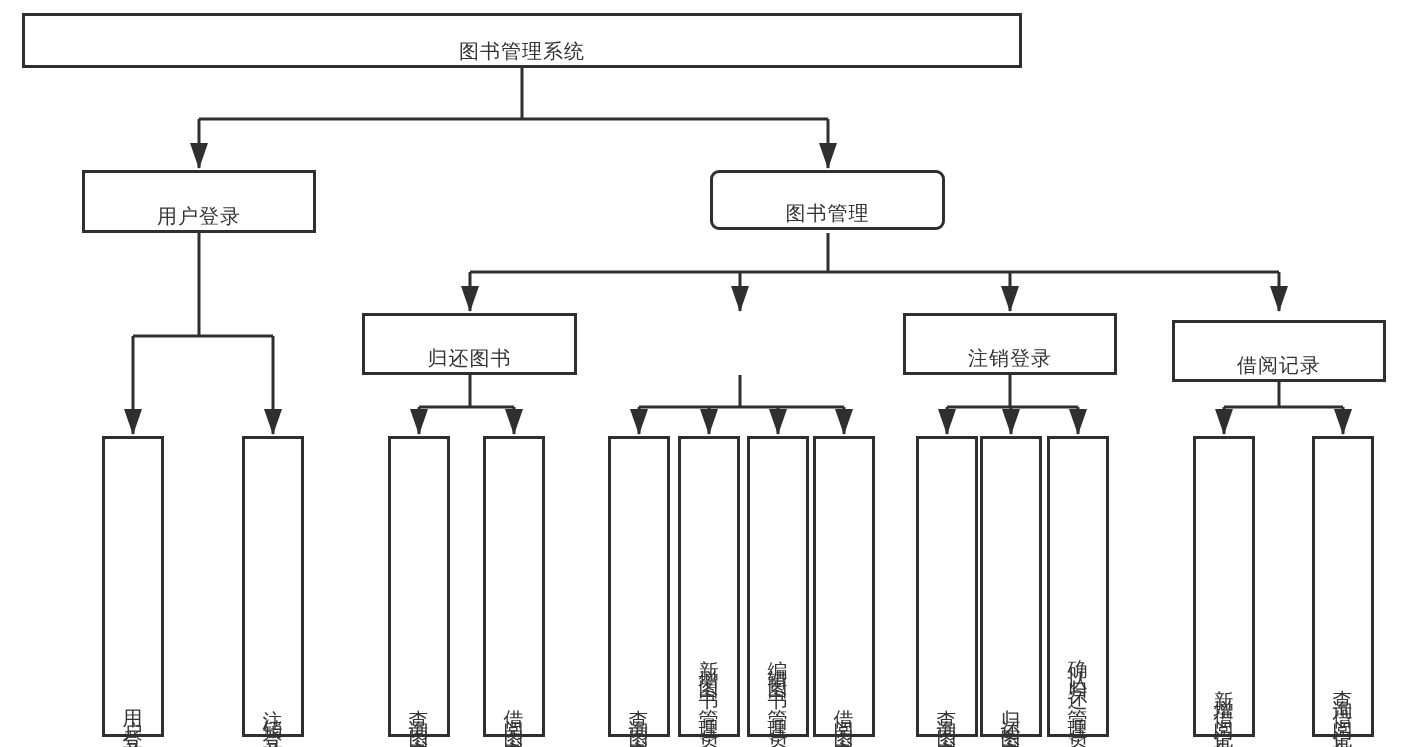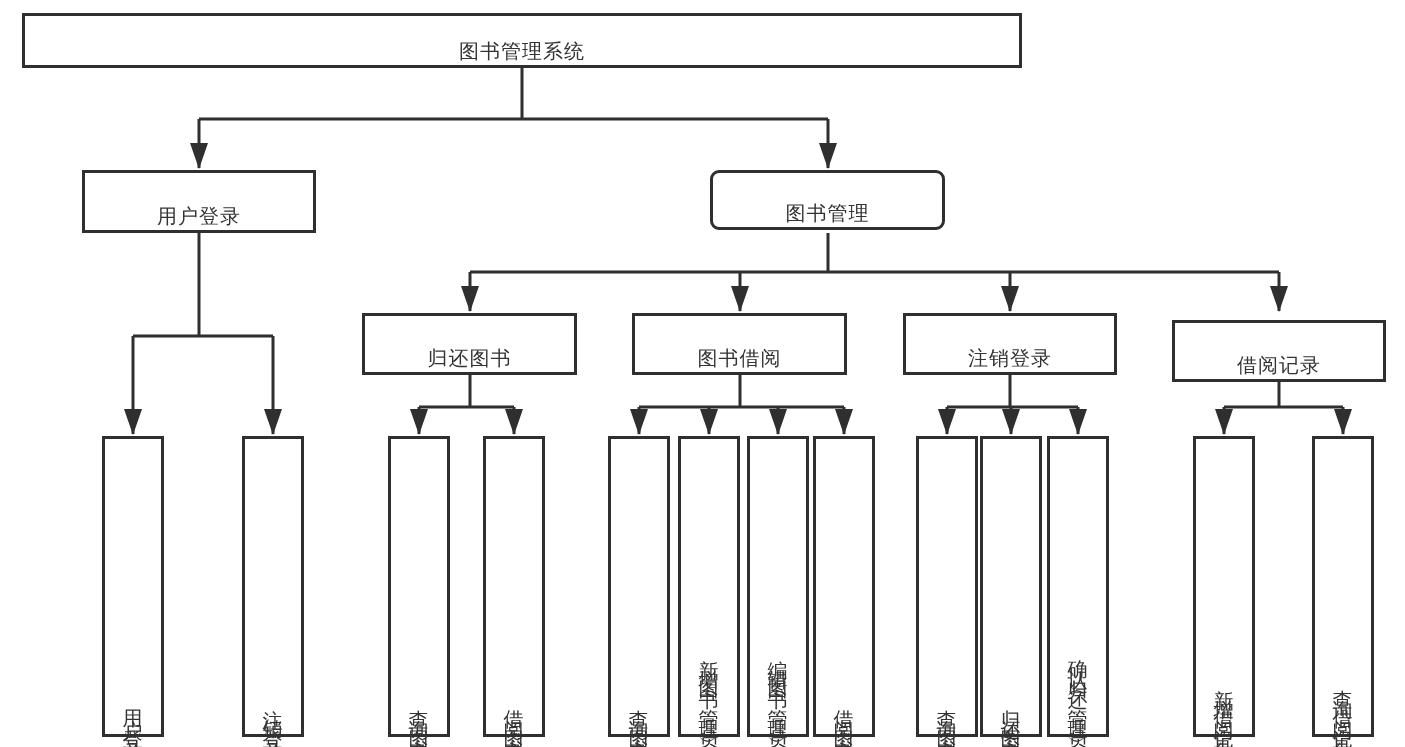--- a/index.html
+++ b/index.html
@@ -124,23 +124,20 @@
   <div class="box" style="left:82px; top:170px; width:234px; height:63px;">
     <span class="hlabel">用户登录</span>
   </div>
   <div class="box" style="left:710px; top:170px; width:235px; height:60px;border-radius:9px;">
     <span class="hlabel">图书管理</span>
   </div>
 
   <div class="box" style="left:362px; top:313px; width:215px; height:62px;">
     <span class="hlabel">归还图书</span>
   </div>
-  <div class="box" style="left:632px; top:313px; width:215px; height:62px;">
-    <span class="hlabel">图书借阅</span>
-  </div>
   <div class="box" style="left:903px; top:313px; width:214px; height:62px;">
     <span class="hlabel">注销登录</span>
   </div>
   <div class="box" style="left:1172px; top:320px; width:214px; height:62px;">
     <span class="hlabel">借阅记录</span>
   </div>
 
   <div class="box leaf" style="left:102px;">
     <span class="vtext">用户登录</span>
   </div>

